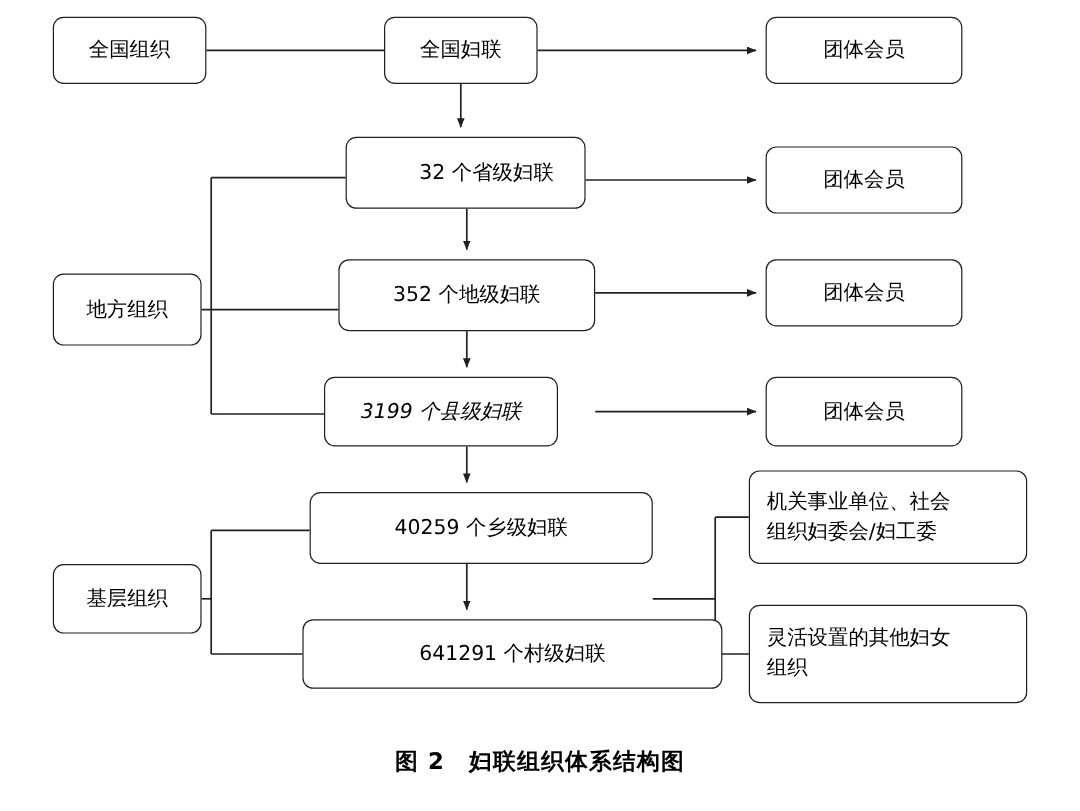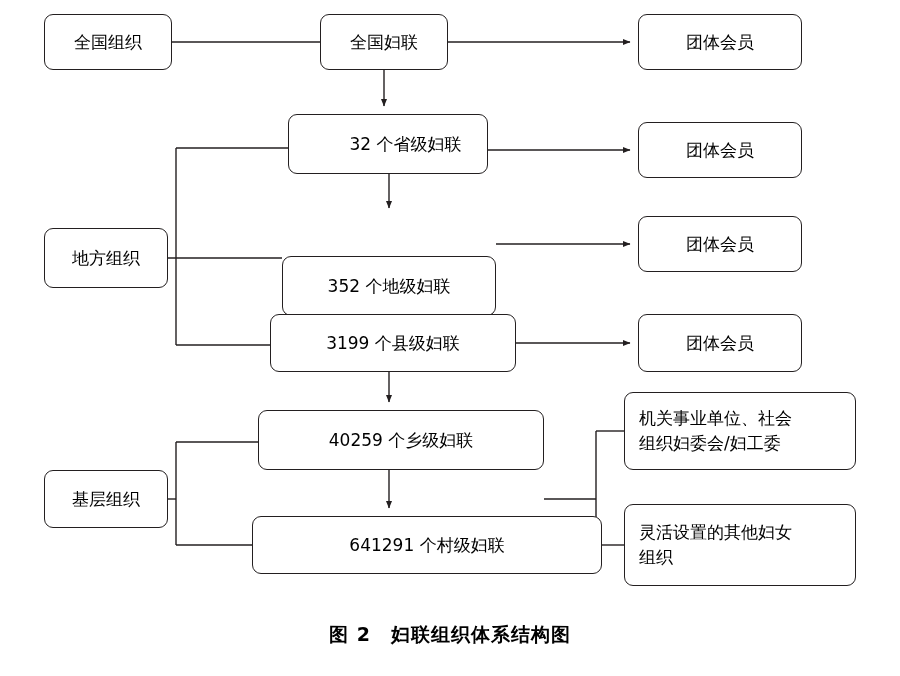--- a/index.html
+++ b/index.html
@@ -112,25 +112,25 @@
   <div class="node" style="left:44px;top:14px;width:128px;height:56px;">全国组织</div>
 
   <div class="node" style="left:638px;top:14px;width:164px;height:56px;">团体会员</div>
 
   <div class="node" style="left:288px;top:114px;width:200px;height:60px;padding-left:43px;">32 个省级妇联</div>
 
   <div class="node" style="left:638px;top:122px;width:164px;height:56px;">团体会员</div>
 
   <div class="node" style="left:44px;top:228px;width:124px;height:60px;">地方组织</div>
 
-  <div class="node" style="left:282px;top:216px;width:214px;height:60px;margin-top:40px;">352 个地级妇联</div>
+  <div class="node" style="left:282px;top:216px;width:214px;height:60px;">352 个地级妇联</div>
 
   <div class="node" style="left:638px;top:216px;width:164px;height:56px;">团体会员</div>
 
-  <div class="node" style="left:270px;top:314px;width:246px;height:58px;">3199 个县级妇联</div>
+  <div class="node" style="left:270px;top:314px;width:195px;height:58px;font-style:italic;">3199 个县级妇联</div>
 
   <div class="node" style="left:638px;top:314px;width:164px;height:58px;">团体会员</div>
 
   <div class="node" style="left:258px;top:410px;width:286px;height:60px;">40259 个乡级妇联</div>
 
   <div class="node" style="left:44px;top:470px;width:124px;height:58px;">基层组织</div>
 
   <div class="node" style="left:252px;top:516px;width:350px;height:58px;text-align:center;">641291 个村级妇联</div>
 
   <div class="node left-align" style="left:624px;top:392px;width:232px;height:78px;">机关事业单位、社会

